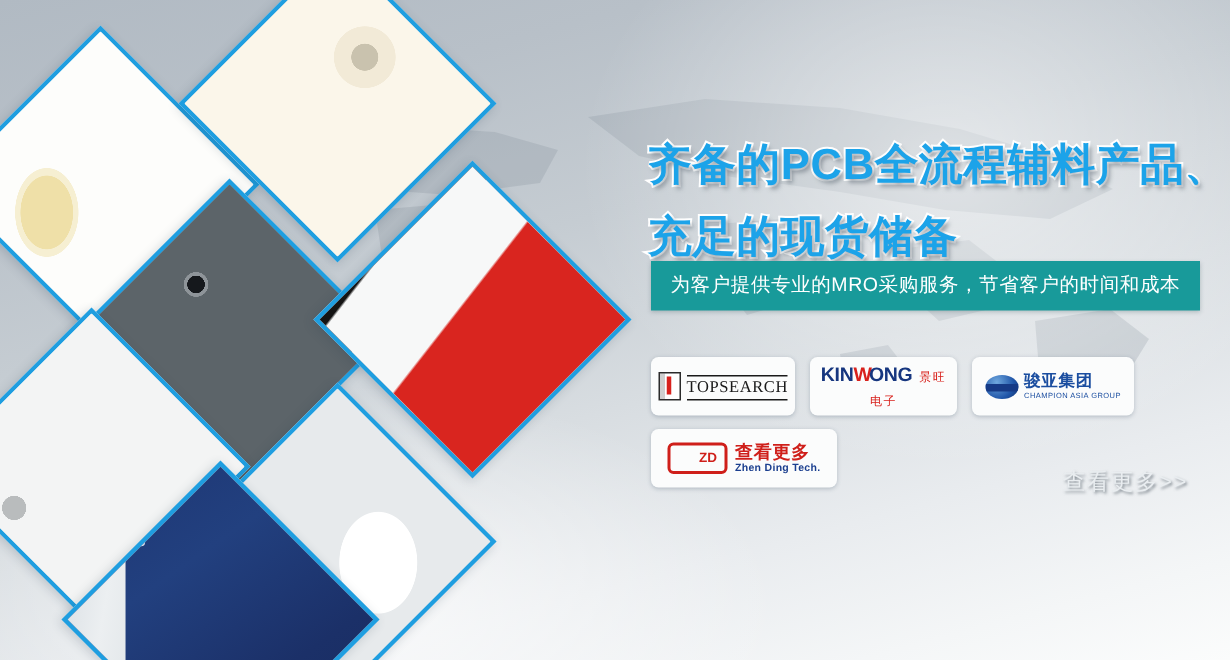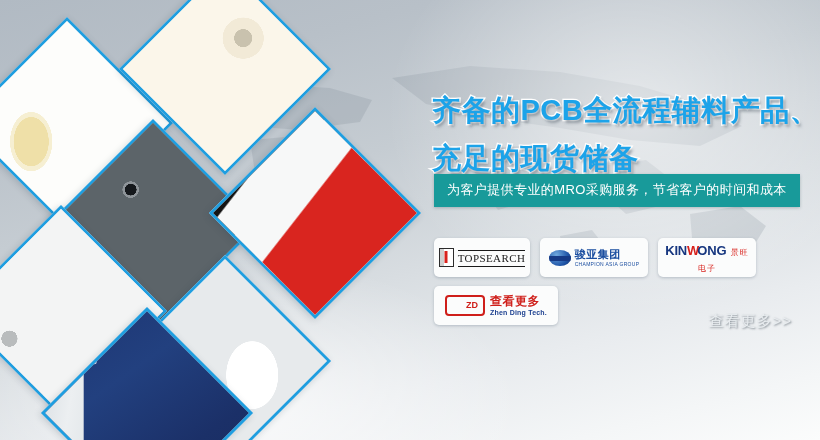--- a/index.html
+++ b/index.html
@@ -274,37 +274,37 @@
 
       <div class="logo-row">
 
         <div class="logo l1">
           <span class="ts">
             <span class="mark"></span>
             <span class="wd">TOPSEARCH</span>
           </span>
         </div>
 
+        <div class="logo l2">
+          <span class="kw">
+            <span class="en"><span>KIN</span><em>W</em><span>ONG</span></span>
+            <span class="cn">景旺电子</span>
+          </span>
+        </div>
+
         <div class="logo l3">
           <span class="ca">
             <span class="globe"></span>
             <span class="tx">
               <span class="cn" style="display:block;">骏亚集团</span>
               <span class="en" style="display:block;">CHAMPION ASIA GROUP</span>
             </span>
           </span>
         </div>
 
-        <div class="logo l2">
-          <span class="kw">
-            <span class="en"><span>KIN</span><em>W</em><span>ONG</span></span>
-            <span class="cn">景旺电子</span>
-          </span>
-        </div>
-
       </div>
 
       <div class="logo-row">
 
         <div class="logo l4">
           <span class="zd">
             <span class="mark">ZD</span>
             <span class="tx">
               <span class="cn" style="display:block;">查看更多</span>
               <span class="en" style="display:block;">Zhen Ding Tech.</span>

